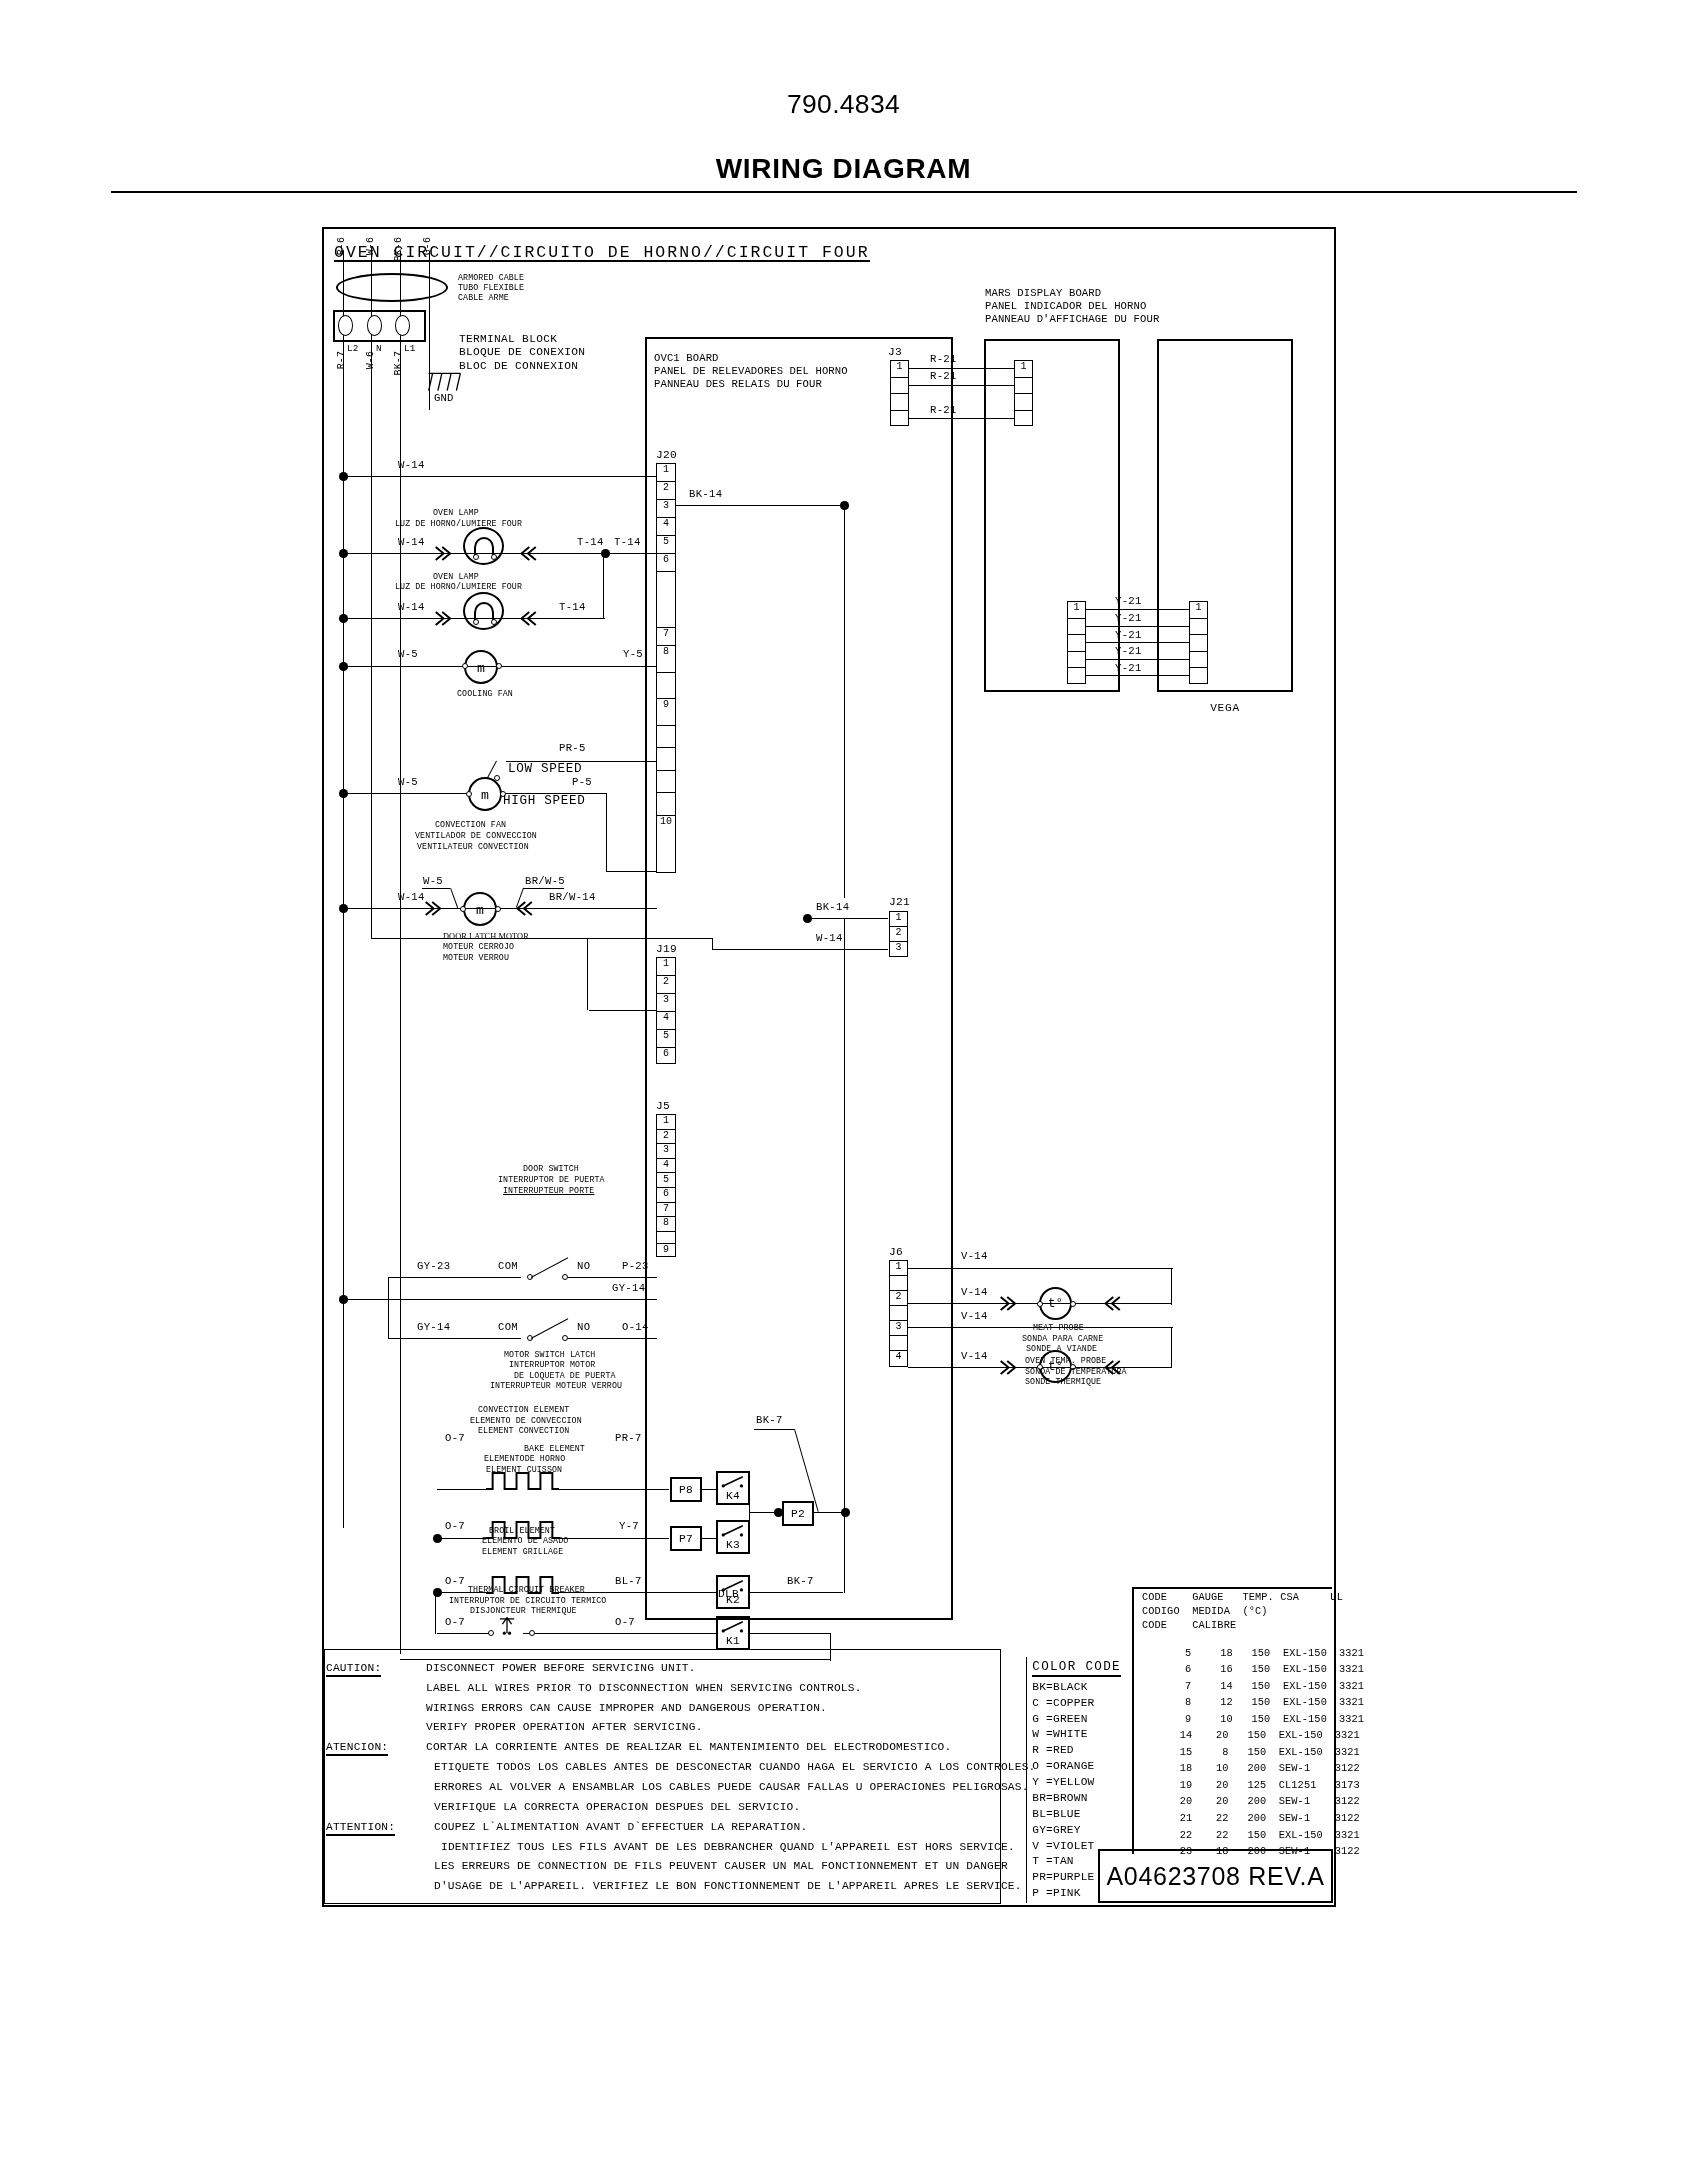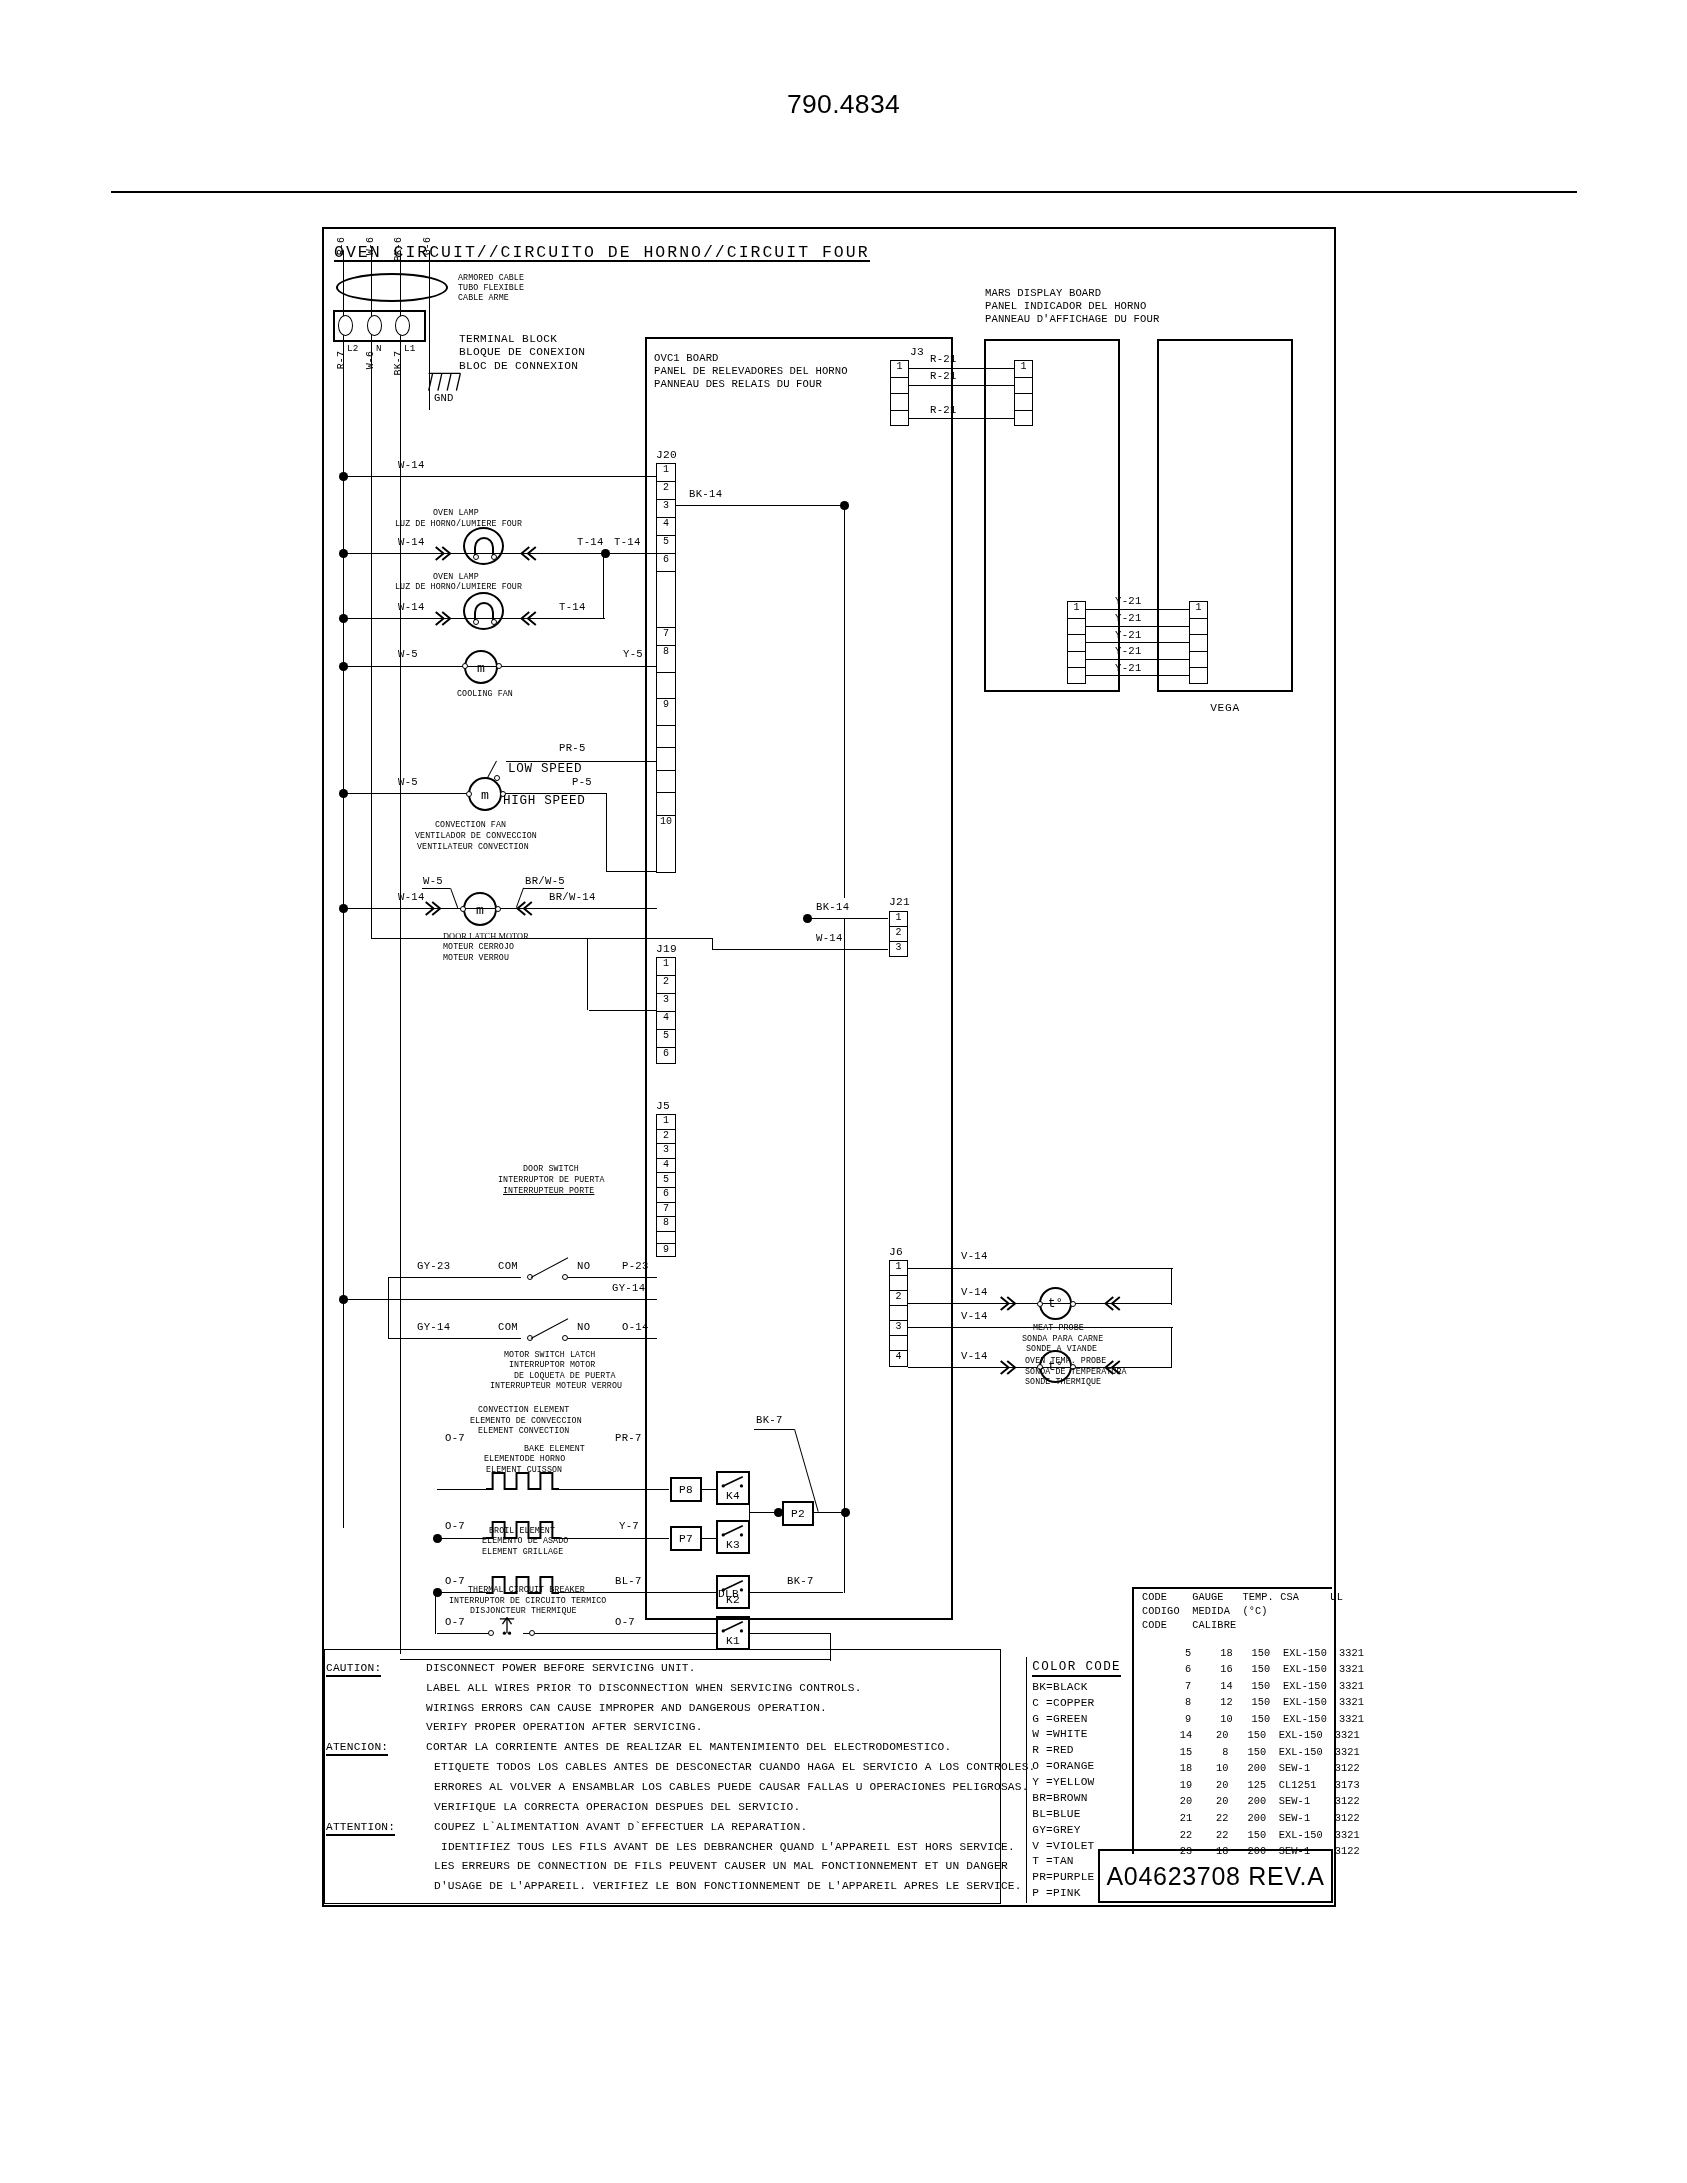--- a/index.html
+++ b/index.html
@@ -65,20 +65,21 @@
   #armored-oval{position:absolute;border:2px solid #000;border-radius:50%;box-sizing:border-box;}
   
   .gnd svg{display:block;}
 </style>
 </head>
 <body>
 
 <div class="pg">
 
   <div class="abs" id="model-number">790.4834</div>
+  <div class="abs" id="doc-title">WIRING DIAGRAM</div>
   <div class="abs" id="title-rule"></div>
 
   <div class="abs" id="diagram-frame"></div>
 
   <div class="lbl" style="left:334px;top:247px;font-size:16.5px;letter-spacing:2px;border-bottom:2px solid #000;padding-bottom:2px;">OVEN CIRCUIT//CIRCUITO DE HORNO//CIRCUIT FOUR</div>
 
   <div class="lbl vert" style="left:336px;top:237px;font-size:10px;">R-6</div>
   <div class="lbl vert" style="left:365px;top:237px;font-size:10px;">W-6</div>
   <div class="lbl vert" style="left:393px;top:237px;font-size:10px;">BK-6</div>
   <div class="lbl vert" style="left:422px;top:237px;font-size:10px;">G-6</div>
@@ -127,21 +128,21 @@
   <div class="lbl" style="left:654px;top:379px;font-size:10.6px;">PANNEAU DES RELAIS DU FOUR</div>
 
   <div class="lbl" style="left:985px;top:288px;font-size:10.6px;">MARS DISPLAY BOARD</div>
   <div class="lbl" style="left:985px;top:301px;font-size:10.6px;">PANEL INDICADOR DEL HORNO</div>
   <div class="lbl" style="left:985px;top:314px;font-size:10.6px;">PANNEAU D'AFFICHAGE DU FOUR</div>
 
   <div class="box" style="left:984px;top:339px;width:136px;height:353px;"></div>
   <div class="box" style="left:1157px;top:339px;width:136px;height:353px;"></div>
   <div class="lbl ctr" style="left:1157px;top:703px;width:136px;font-size:11.2px;letter-spacing:0.7px;">VEGA</div>
 
-  <div class="conn-name" style="left:910px;top:346px;">J3</div>
+  <div class="conn-name" style="left:888px;top:346px;">J3</div>
   <div class="conn" style="left:890px;top:360px;width:19px;height:66px;">
     <div class="cell" style="height:16.5px;">1</div>
     <div class="cell" style="height:16.5px;"></div>
     <div class="cell" style="height:16.5px;"></div>
     <div class="cell" style="height:16.5px;"></div>
   </div>
   <div class="conn" style="left:1014px;top:360px;width:19px;height:66px;">
     <div class="cell" style="height:16.5px;">1</div>
     <div class="cell" style="height:16.5px;"></div>
     <div class="cell" style="height:16.5px;"></div>

